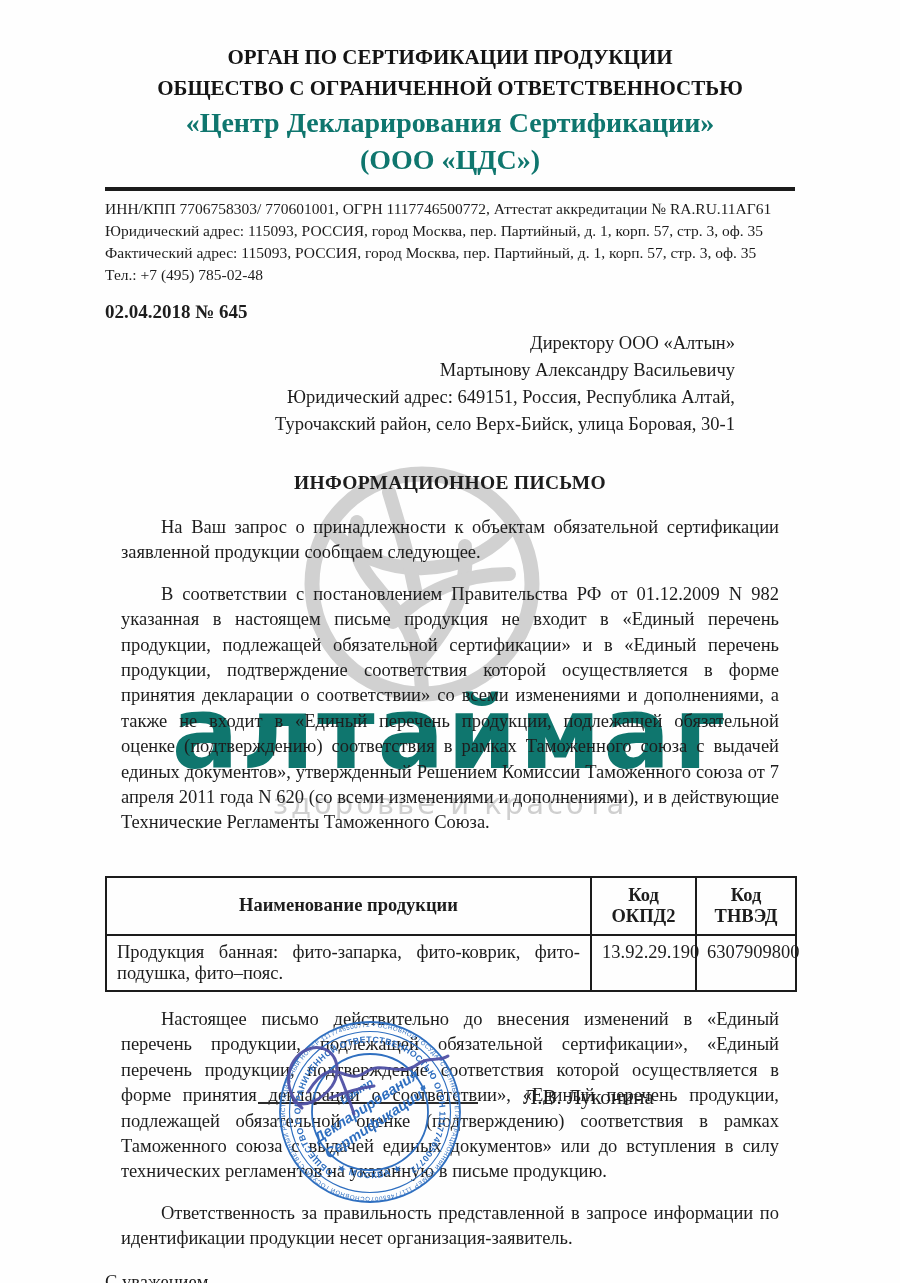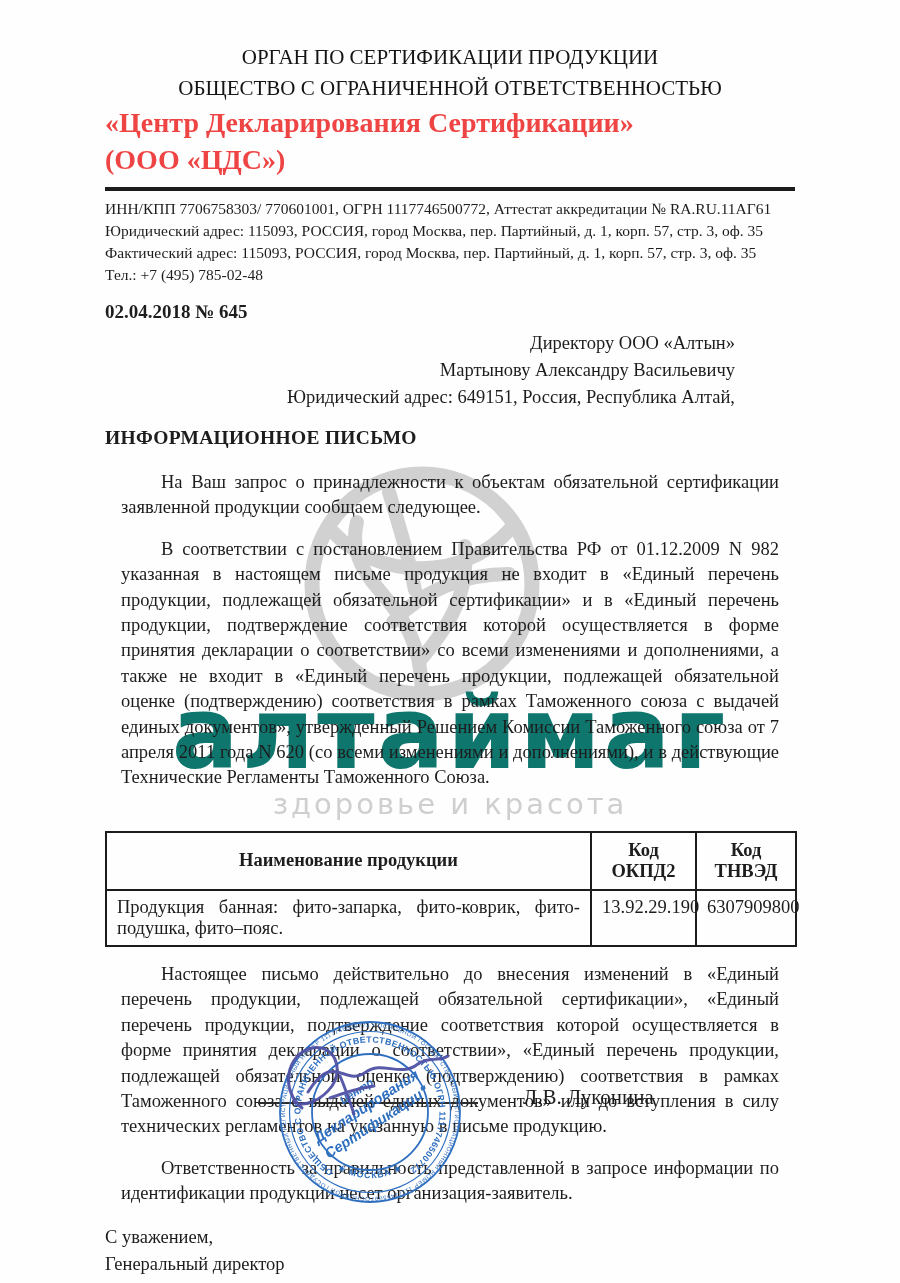--- a/index.html
+++ b/index.html
@@ -16,27 +16,27 @@
     font-family:"DejaVu Sans", sans-serif; font-weight:bold;
     font-size:99px; letter-spacing:3px; color:#0f766e; line-height:1;
   }
   .wm-tagline {
     left:0; right:0; top:790px; text-align:center;
     font-family:"DejaVu Sans", sans-serif; font-weight:500;
     font-size:29px; letter-spacing:3px; color:#cfcfcf; line-height:1;
   }
   
   .content { position:relative; z-index:2; padding:42px 105px 0 105px; width:690px; }
-  .lh-line12 { text-align:center; font-weight:normal; font-size:21px; line-height:31px; color:#141414; }
-  .lh-line34 { text-align:left; font-weight:bold; font-size:28px; line-height:37px; color:#ef4444; }
+  .lh-line12 { text-align:center; font-weight:bold; font-size:21px; line-height:31px; color:#141414; }
+  .lh-line34 { text-align:center; font-weight:bold; font-size:28px; line-height:37px; color:#0f766e; }
   .rule { margin-top:9px; height:4px; background:#1c1c1c; }
   .req { text-align:left; font-size:15.5px; line-height:22px; margin-top:7px; }
   .ref-line { margin-top:15px; font-weight:bold; font-size:19px; }
   .recipient { margin-top:7px; text-align:right; padding-right:60px; font-size:18.5px; line-height:27px; }
-  .letter-title { margin-top:16px; text-align:left; font-weight:bold; font-size:19.5px; letter-spacing:.3px; }
+  .letter-title { margin-top:34px; text-align:center; font-weight:bold; font-size:19.5px; letter-spacing:.3px; }
   .para {
     margin:16px; font-size:18.5px; line-height:25.4px;
     text-align:justify; text-indent:40px;
   }
   .para.first { margin-top:21px; }
   
   table.codes { margin-top:40px; border-collapse:collapse; width:690px; table-layout:fixed; }
   table.codes th, table.codes td { border:2.5px solid #1c1c1c; font-size:18.5px; }
   table.codes th { font-weight:bold; padding:7px 4px; text-align:center; }
   table.codes td { vertical-align:top; padding:6px 10px; }
@@ -82,20 +82,21 @@
       <div>Фактический адрес: 115093, РОССИЯ, город Москва, пер. Партийный, д. 1, корп. 57, стр. 3, оф. 35</div>
       <div>Тел.: +7 (495) 785-02-48</div>
     </div>
 
     <div class="ref-line">02.04.2018 № 645</div>
 
     <div class="recipient">
       <div>Директору ООО «Алтын»</div>
       <div>Мартынову Александру Васильевичу</div>
       <div>Юридический адрес: 649151, Россия, Республика Алтай,</div>
+      <div>Турочакский район, село Верх-Бийск, улица Боровая, 30-1</div>
     </div>
 
     <div class="letter-title">ИНФОРМАЦИОННОЕ ПИСЬМО</div>
 
     <p class="para first">На Ваш запрос о принадлежности к объектам обязательной сертификации заявленной продукции сообщаем следующее.</p>
     <p class="para">В соответствии с постановлением Правительства РФ от 01.12.2009 N 982 указанная в настоящем письме продукция не входит в «Единый перечень продукции, подлежащей обязательной сертификации» и в «Единый перечень продукции, подтверждение соответствия которой осуществляется в форме принятия декларации о соответствии» со всеми изменениями и дополнениями, а также не входит в «Единый перечень продукции, подлежащей обязательной оценке (подтверждению) соответствия в рамках Таможенного союза с выдачей единых документов», утвержденный Решением Комиссии Таможенного союза от 7 апреля 2011 года N 620 (со всеми изменениями и дополнениями), и в действующие Технические Регламенты Таможенного Союза.</p>
 
     <table class="codes">
       <colgroup>
           <col class="col-name">

